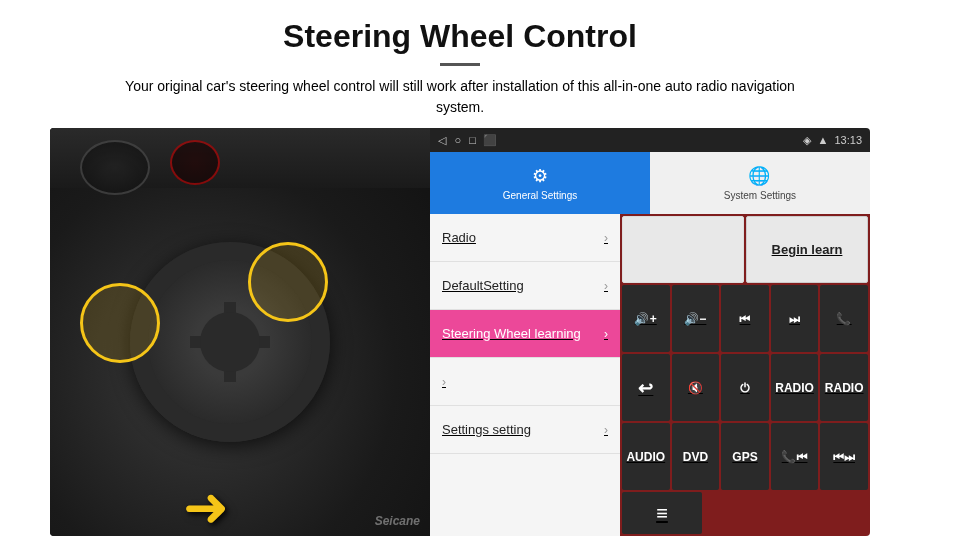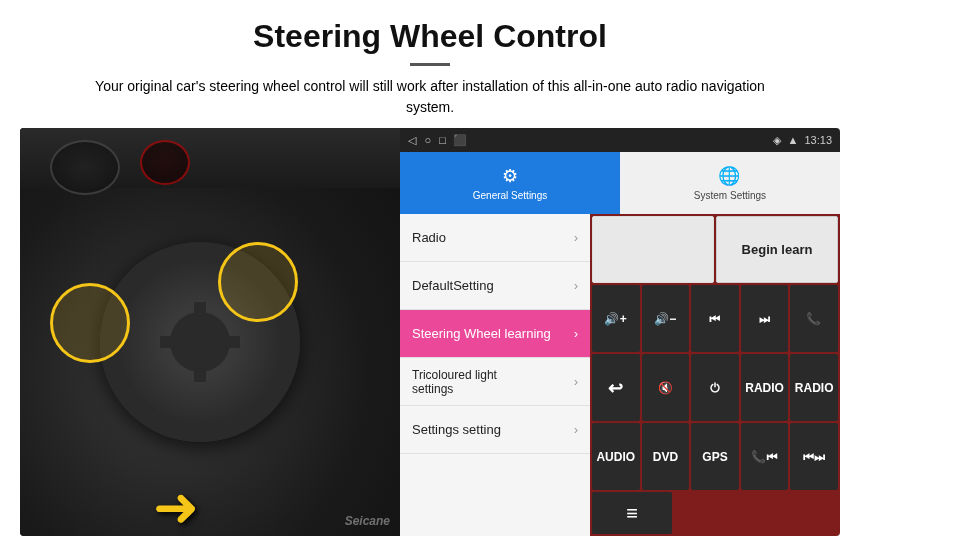--- a/index.html
+++ b/index.html
@@ -10,20 +10,21 @@
       background: #fff;
       overflow: hidden;
     }
 
     .page-container {
       width: 860px;
       height: 546px;
       display: flex;
       flex-direction: column;
       align-items: center;
+      margin-left: 30px;
     }
 
     .header-section {
       width: 100%;
       text-align: center;
       padding: 18px 40px 10px;
     }
 
     .main-title {
       font-size: 32px;
@@ -250,20 +251,21 @@
 
     .tab-item:not(.active) .tab-icon {
       color: #444;
     }
 
     
     .android-main {
       display: flex;
       flex: 1;
       overflow: hidden;
+      text-decoration: underline;
     }
 
     
     .menu-list {
       width: 190px;
       background: #f5f5f5;
       display: flex;
       flex-direction: column;
     }
 
@@ -415,21 +417,20 @@
           </div>
           <div class="menu-item">
             <span>DefaultSetting</span>
             <span class="chevron">›</span>
           </div>
           <div class="menu-item active">
             <span>Steering Wheel learning</span>
             <span class="chevron">›</span>
           </div>
           <div class="menu-item">
-            <span style="font-size:12px;">Tricoloured light<br>settings</span>
             <span class="chevron">›</span>
           </div>
           <div class="menu-item">
             <span>Settings setting</span>
             <span class="chevron">›</span>
           </div>
         </div>
 
         <div class="control-panel">
 

